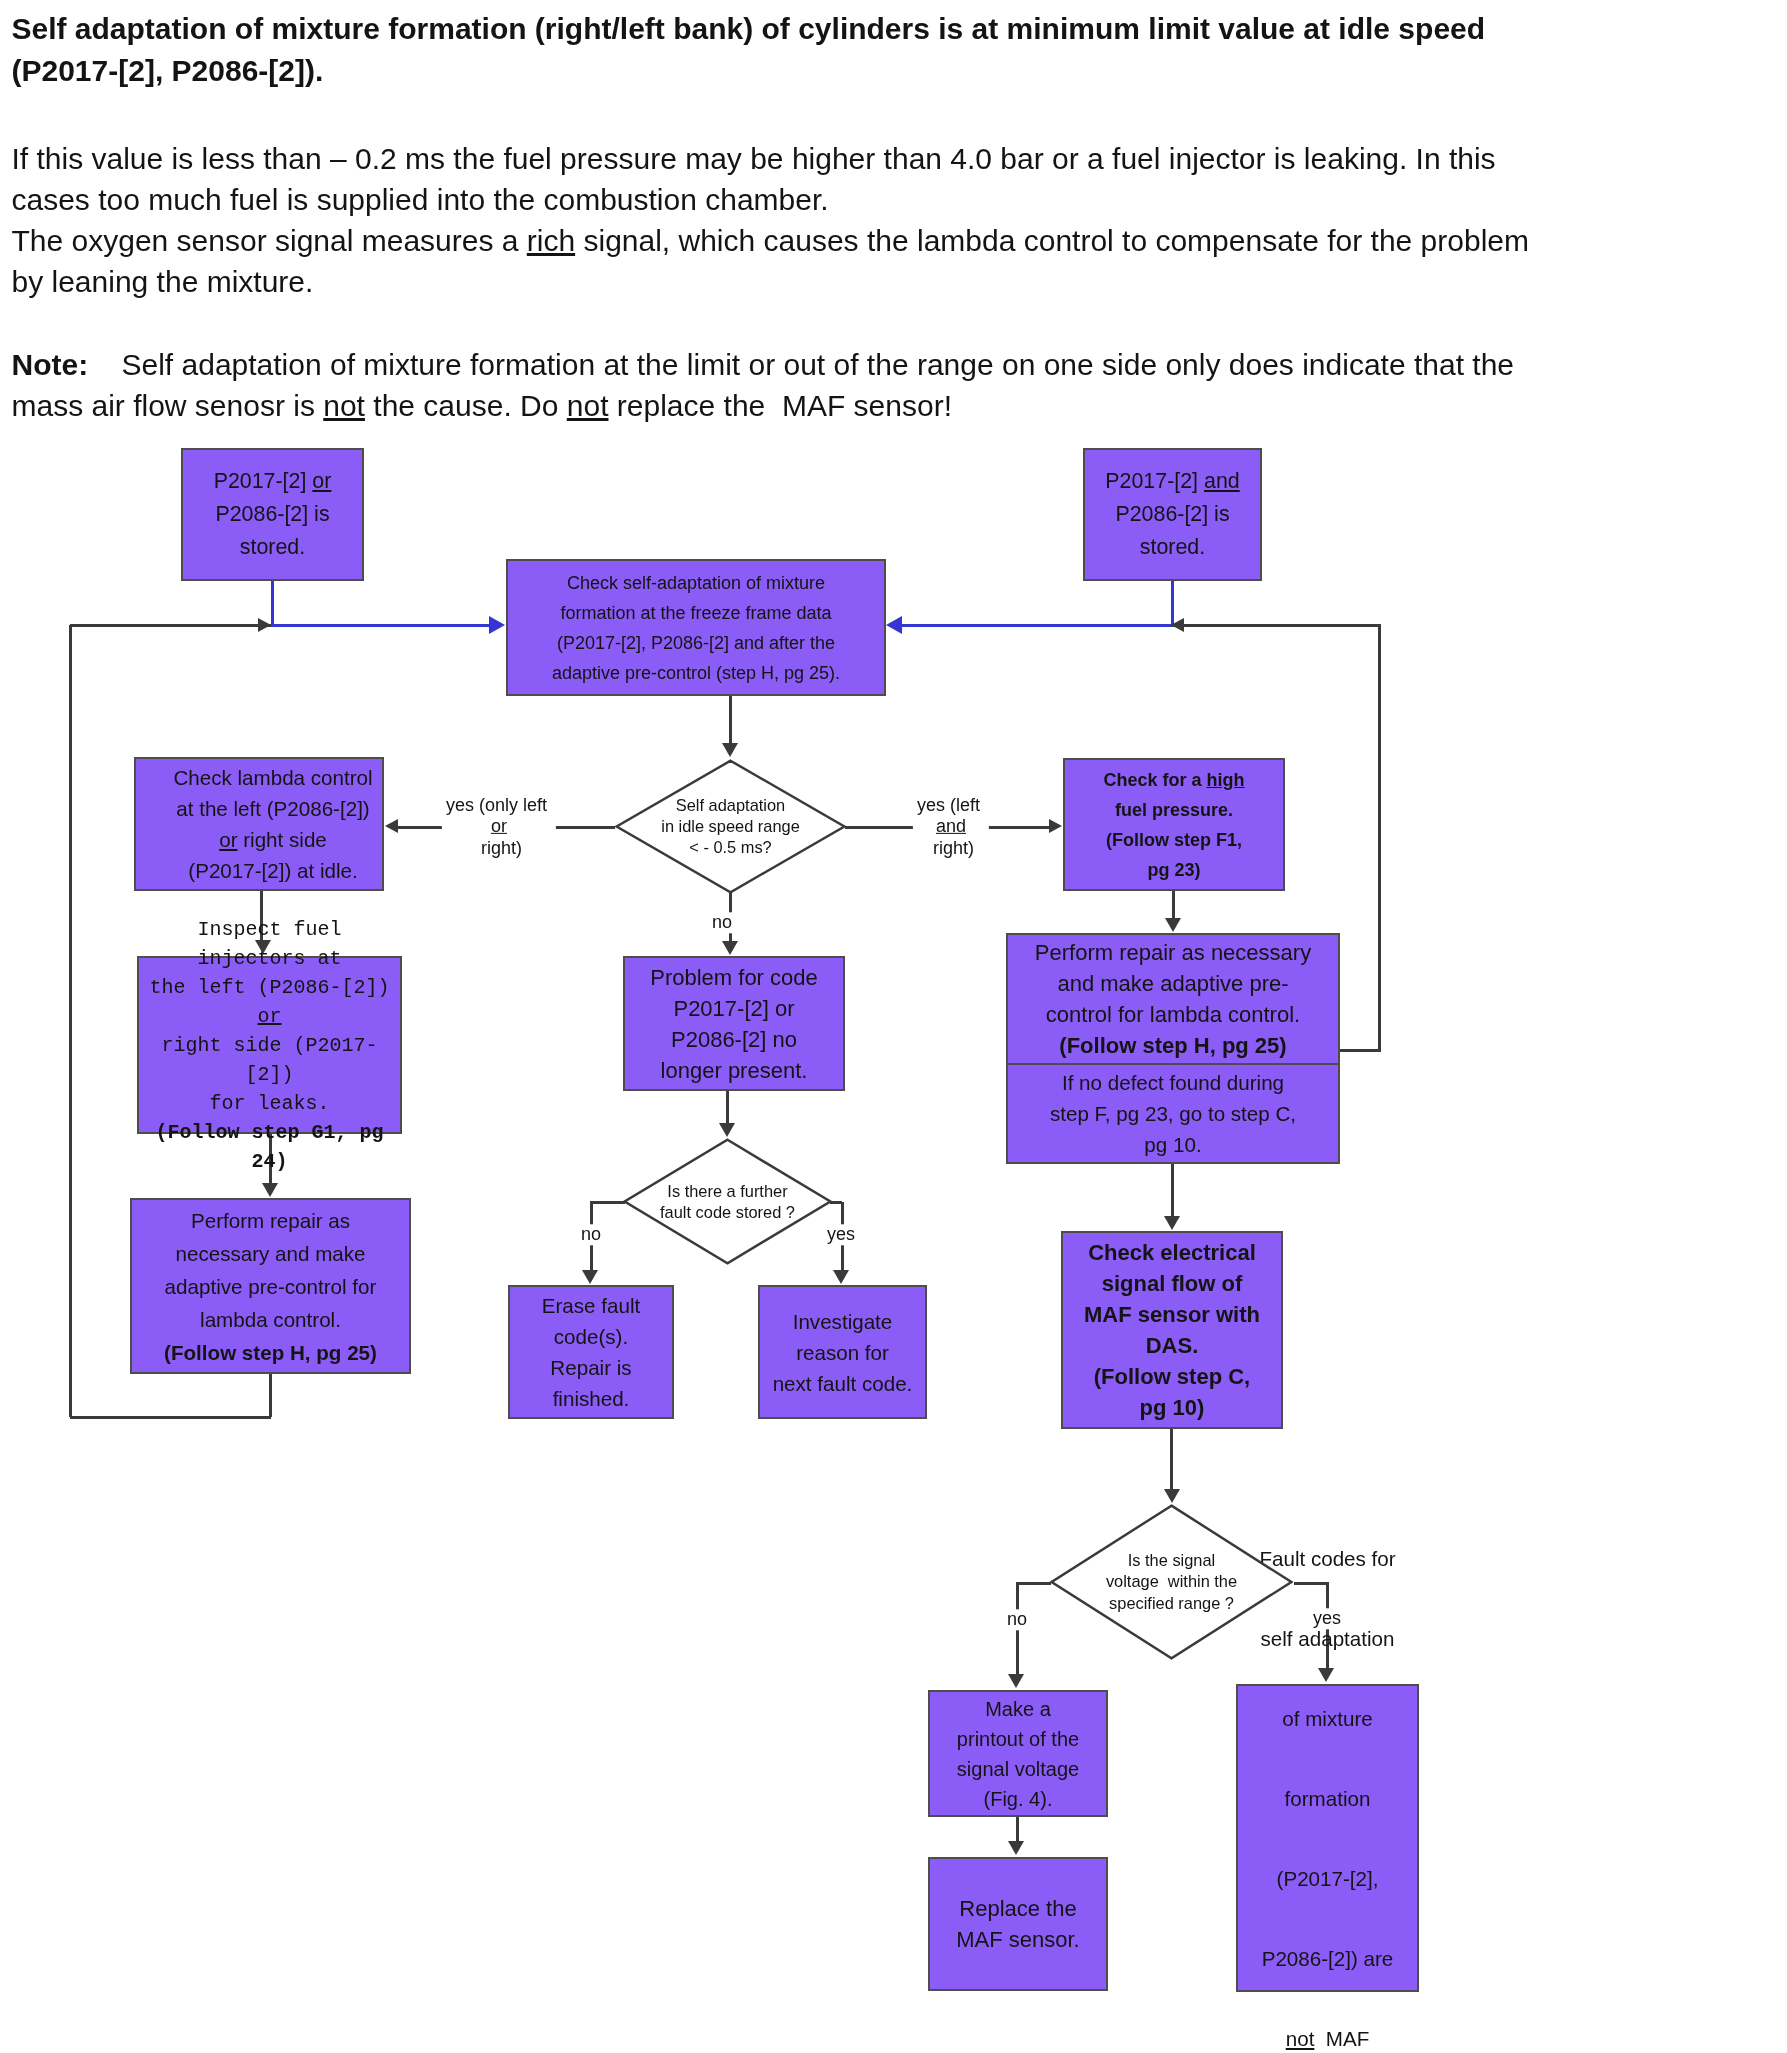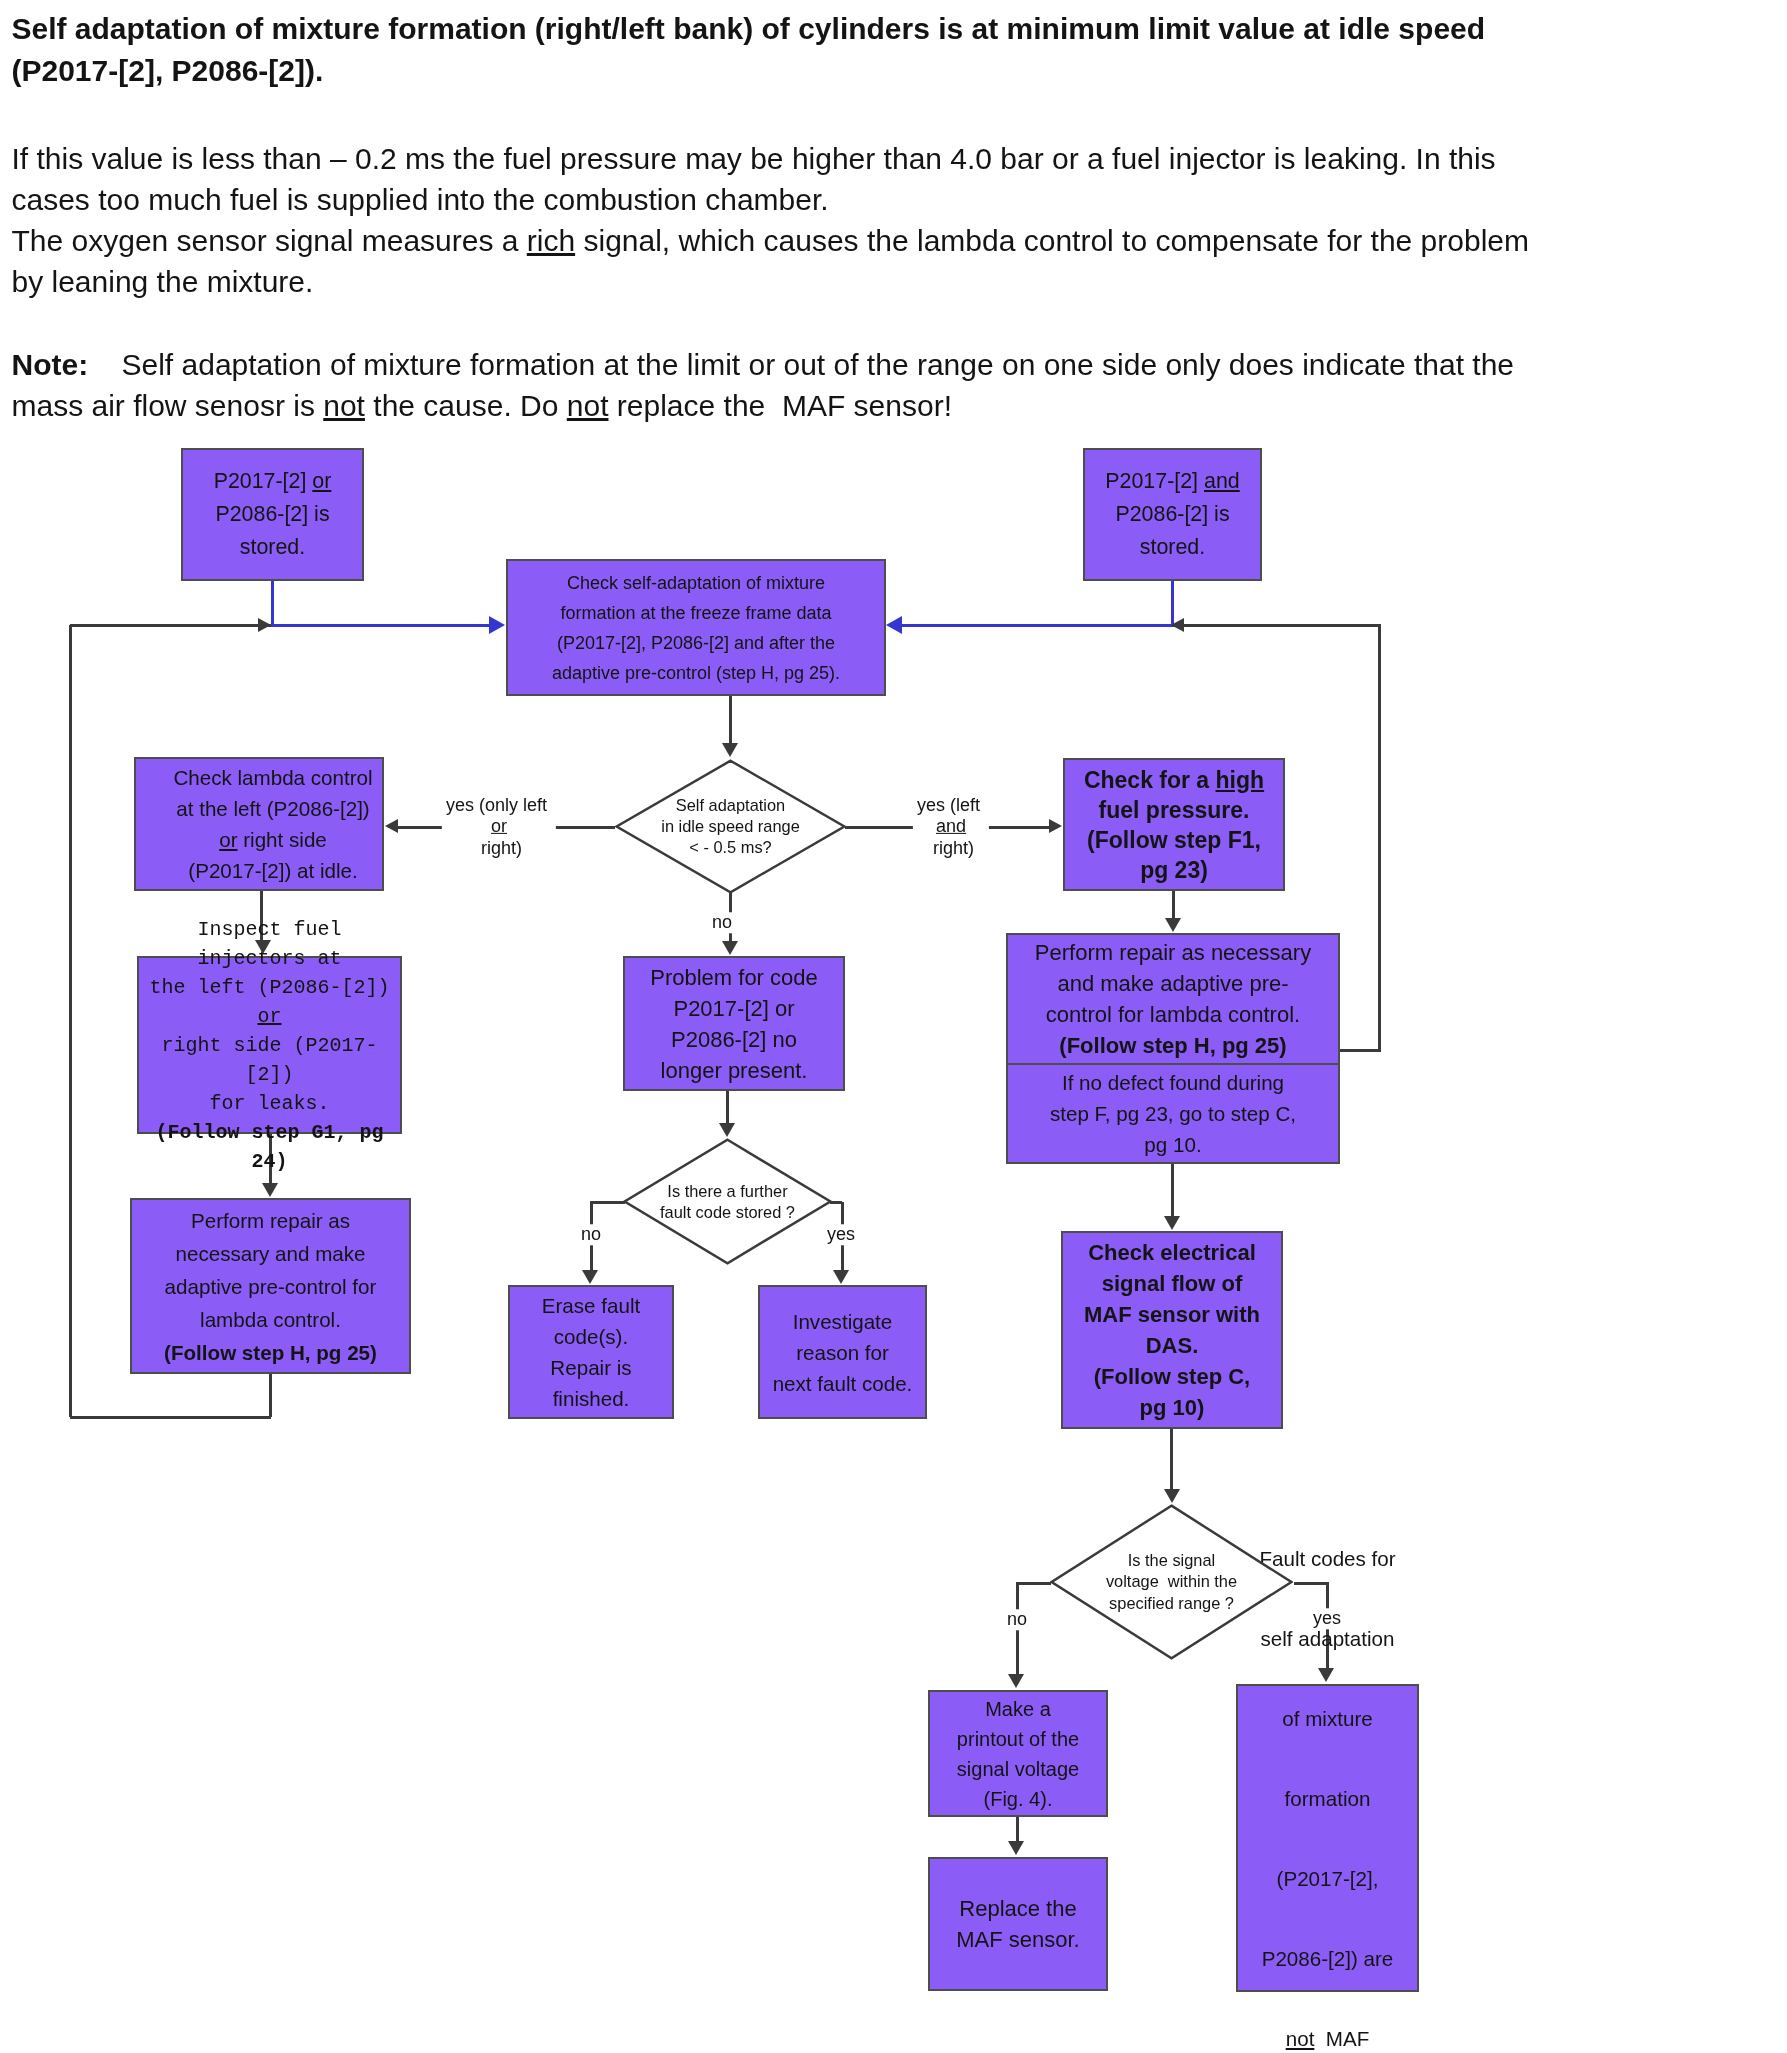--- a/index.html
+++ b/index.html
@@ -148,21 +148,21 @@
       <div class="ln">Investigate</div>
       <div class="ln">reason for</div>
       <div class="ln">next fault code.</div>
     </div>
   <div class="box" style="left:508px;top:1285px;width:166px;height:134px;font-size:20.6px;">
       <div class="ln">Erase fault</div>
       <div class="ln">code(s).</div>
       <div class="ln">Repair is</div>
       <div class="ln">finished.</div>
     </div>
-  <div class="box bold" style="left:1063px;top:758px;width:222px;height:133px;font-size:23px;line-height:30px;">
+  <div class="box bold" style="left:1063px;top:758px;width:222px;height:133px;font-size:18px;line-height:30px;">
       <div class="ln">Check for a <span class="u">high</span></div>
       <div class="ln">fuel pressure.</div>
       <div class="ln">(Follow step F1,</div>
       <div class="ln">pg 23)</div>
     </div>
   <div class="box" style="left:1006px;top:933px;width:334px;height:132px;font-size:22px;">
       <div class="ln">Perform repair as necessary</div>
       <div class="ln">and make adaptive pre-</div>
       <div class="ln">control for lambda control.</div>
       <div class="ln"><span class="b">(Follow step H, pg 25)</span></div>

